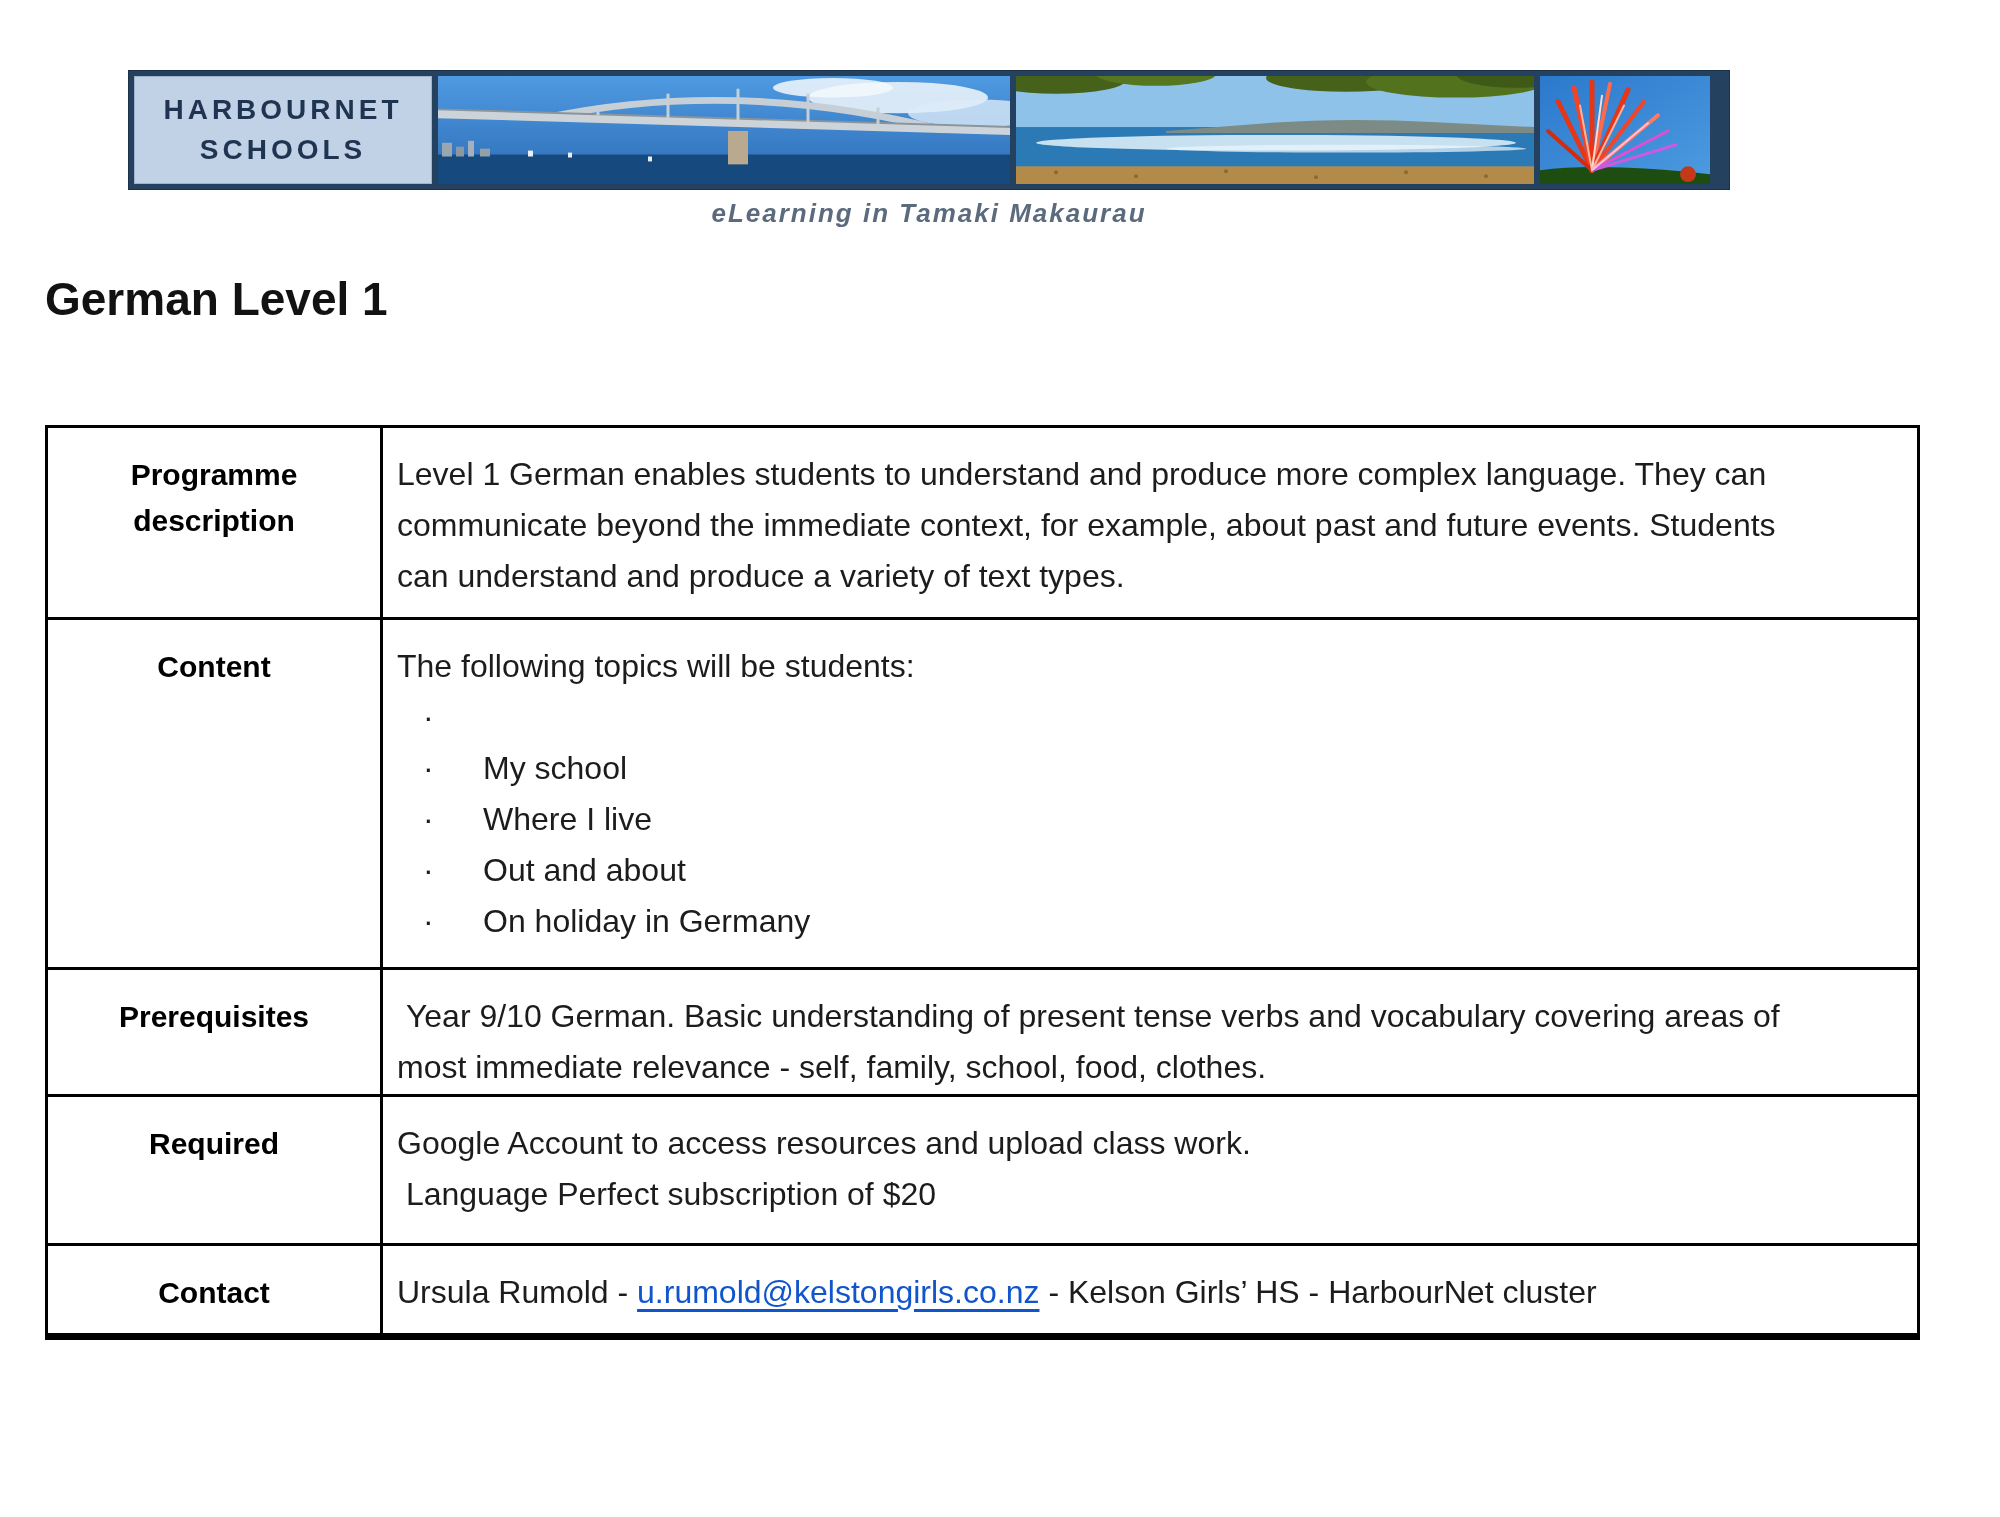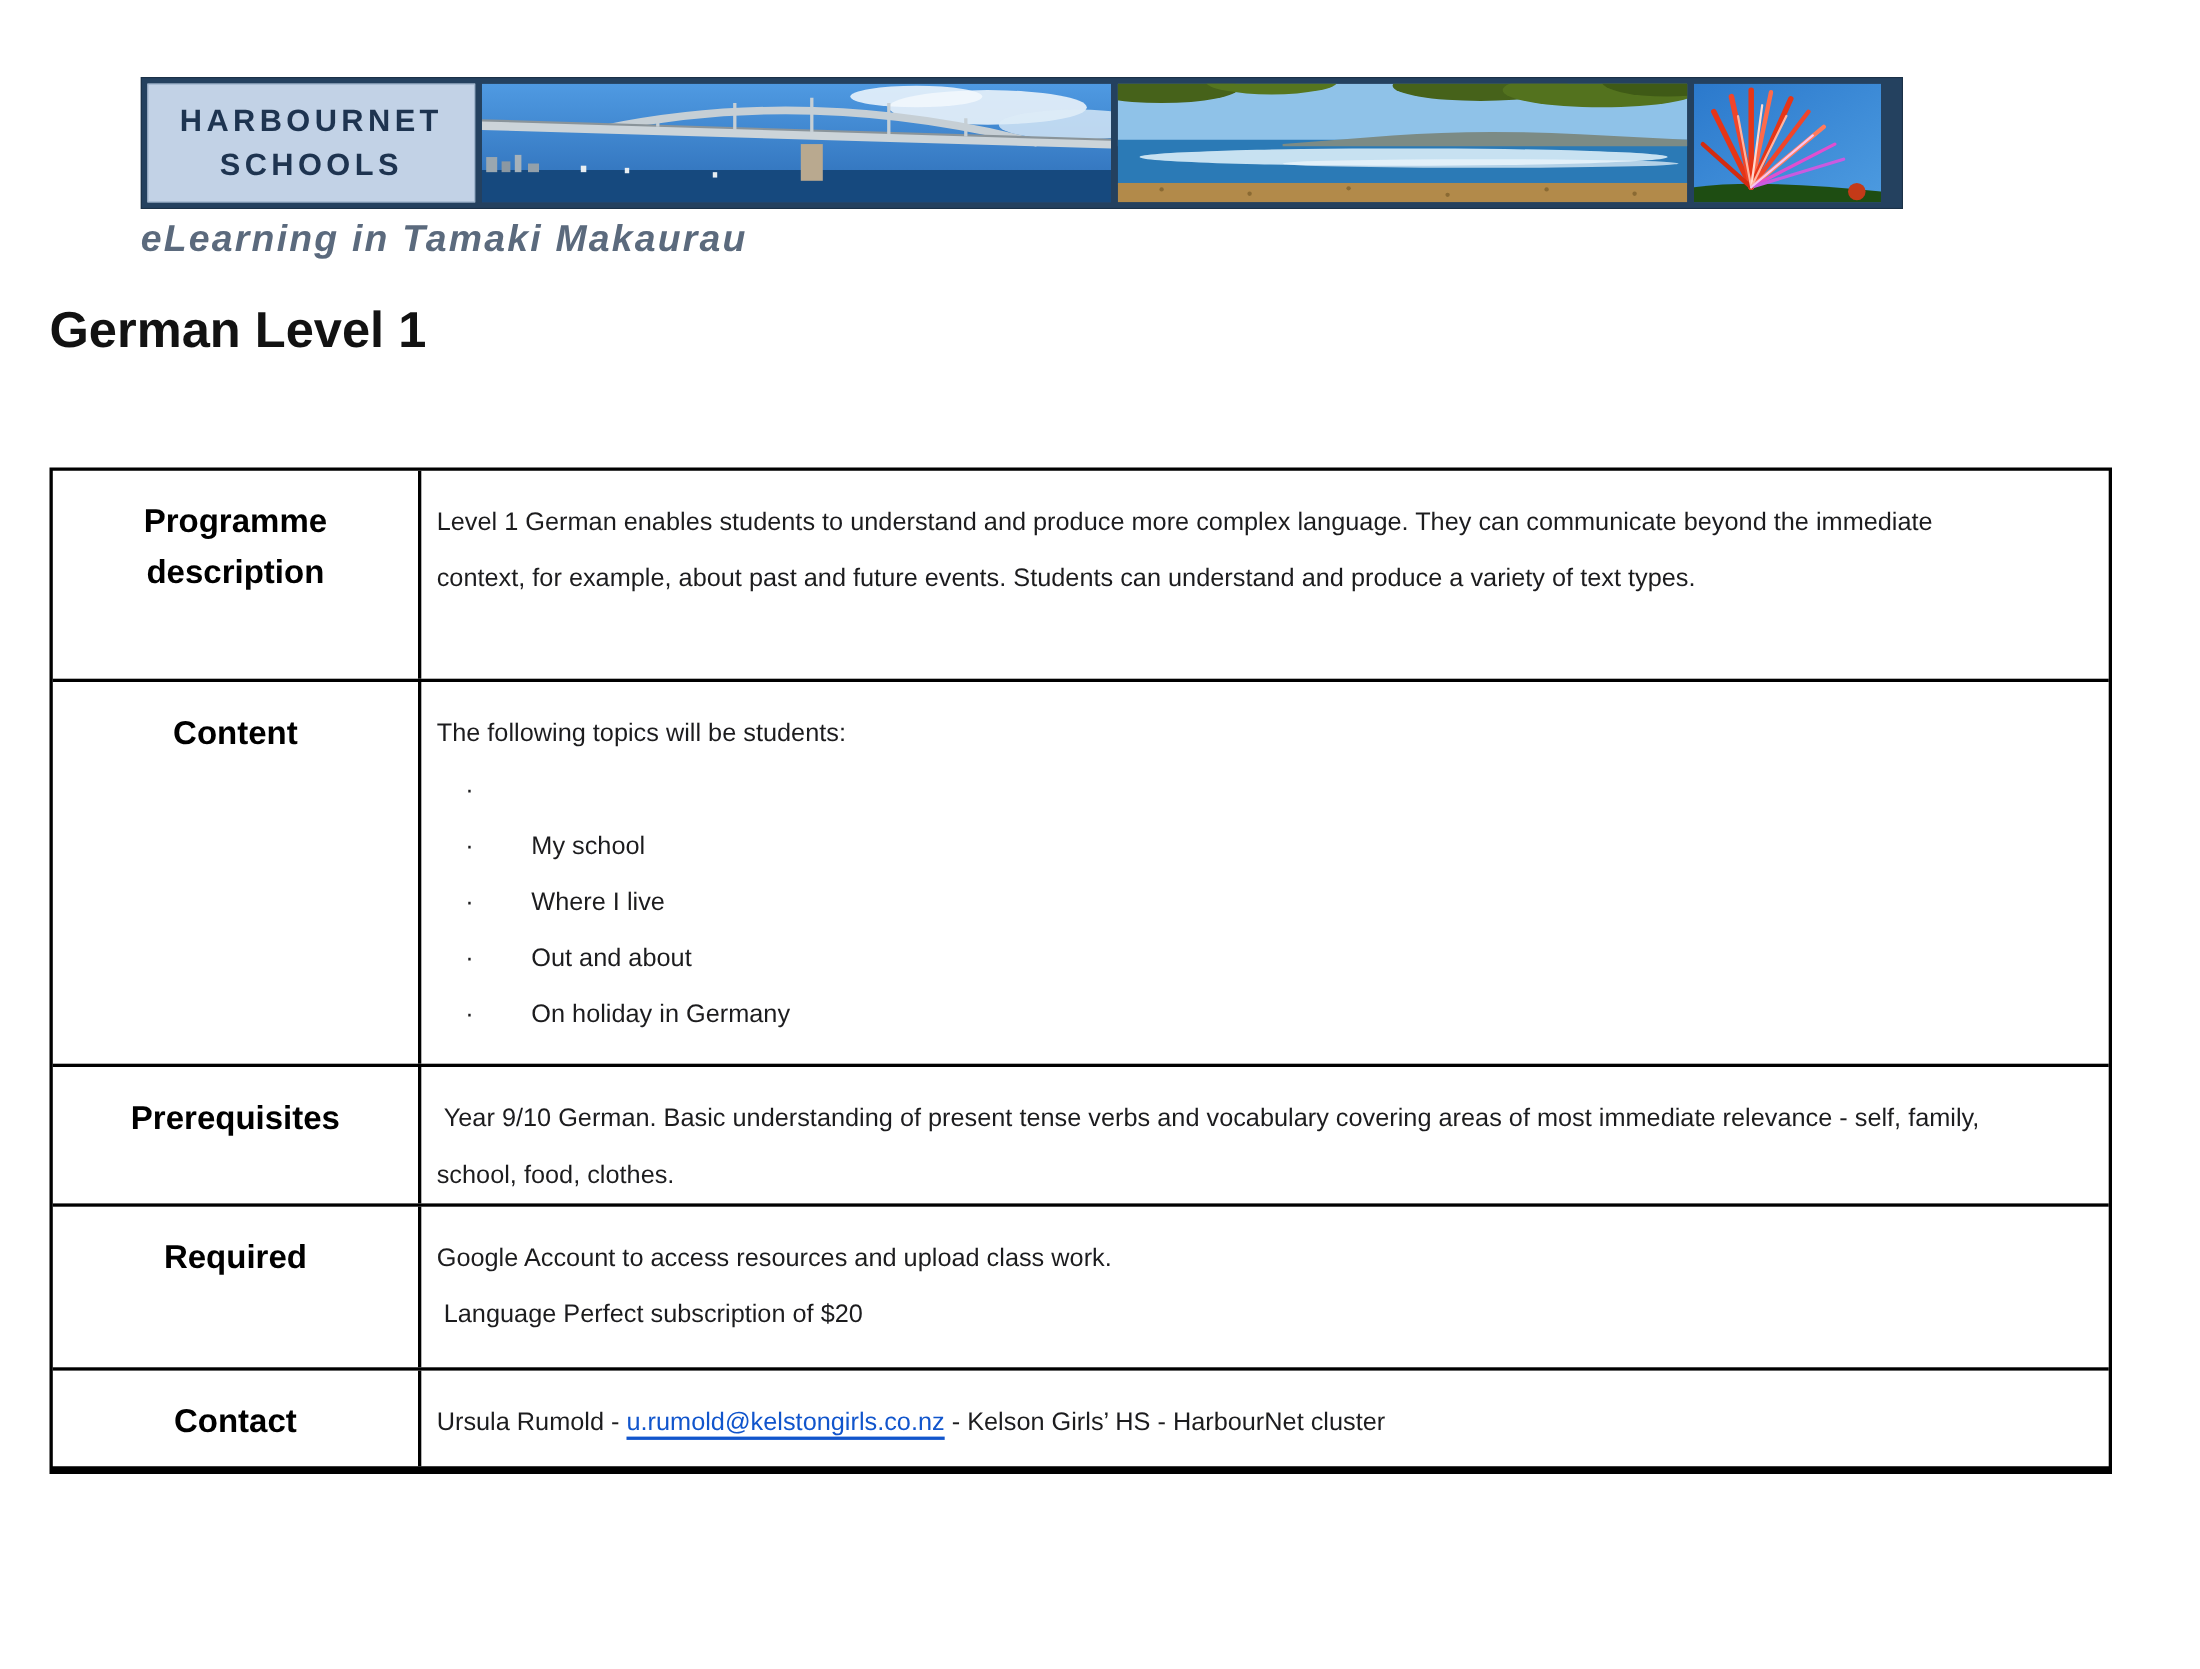--- a/index.html
+++ b/index.html
@@ -12,34 +12,34 @@
           display:flex;gap:6px;padding:5px;}
   .logo-box{width:298px;background:#c2d2e6;border:1px solid #9fb4cc;box-sizing:border-box;
             display:flex;flex-direction:column;justify-content:center;align-items:center;}
   .logo-line{font-weight:bold;font-size:28px;letter-spacing:4px;color:#1e3450;line-height:40px;}
   .photo{overflow:hidden;position:relative;}
   .photo svg{display:block;width:100%;height:100%;}
   .photo-bridge{width:572px;}
   .photo-beach{width:518px;}
   .photo-flower{width:170px;}
 
-  .tagline{position:absolute;left:128px;top:198px;width:1602px;text-align:left;
-           font-style:italic;font-weight:600;font-size:34px;letter-spacing:2px;color:#5b6a7d;}
+  .tagline{position:absolute;left:128px;top:198px;width:1602px;text-align:center;
+           font-style:italic;font-weight:600;font-size:26px;letter-spacing:2px;color:#5b6a7d;}
 
   .title{position:absolute;left:45px;top:272px;width:1875px;margin:0;text-align:left;
          font-size:46px;font-weight:bold;color:#121212;}
 
   
   .ctable{position:absolute;left:45px;top:425px;width:1875px;box-sizing:border-box;
           border:3px solid #000;border-bottom-width:7px;background:#fff;}
   .trow{display:grid;grid-template-columns:335px 1fr;border-bottom:3px solid #000;}
   .trow:last-child{border-bottom:none;}
   .lcell{border-right:3px solid #000;text-align:center;font-weight:bold;font-size:30px;
          line-height:46px;padding:24px 14px 0 14px;color:#000;}
-  .ccell{padding:21px 24px 0 14px;font-size:23px;line-height:51px;}
+  .ccell{padding:21px 24px 0 14px;font-size:32px;line-height:51px;}
   .para{margin:0;max-width:1420px;white-space:pre-wrap;}
   .r1{min-height:192px;box-sizing:content-box;}
   .r2{min-height:350px;}
   .r3{min-height:127px;}
   .r4{min-height:149px;}
   .r5{min-height:123px;}
   .r6{min-height:87px;}
   .rh{box-sizing:border-box;}
   .bullet{display:flex;max-width:1420px;}
   .dot{width:86px;padding-left:26px;box-sizing:border-box;flex:none;}

